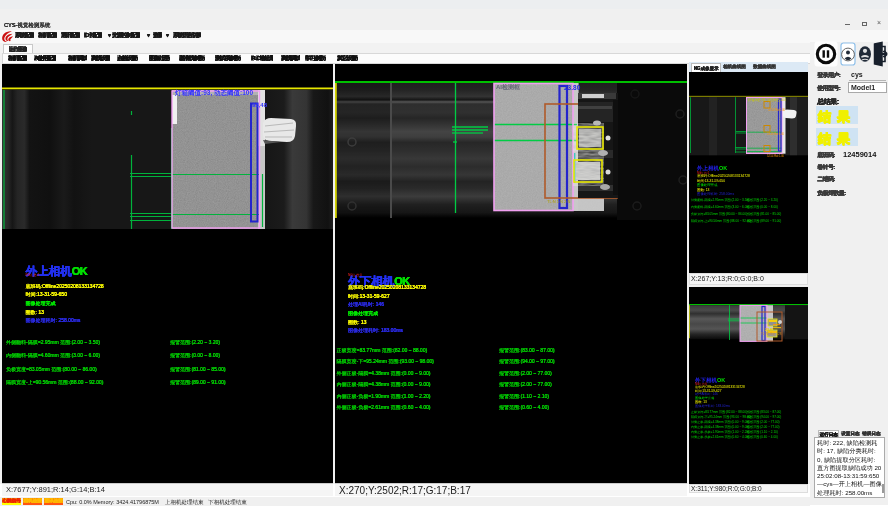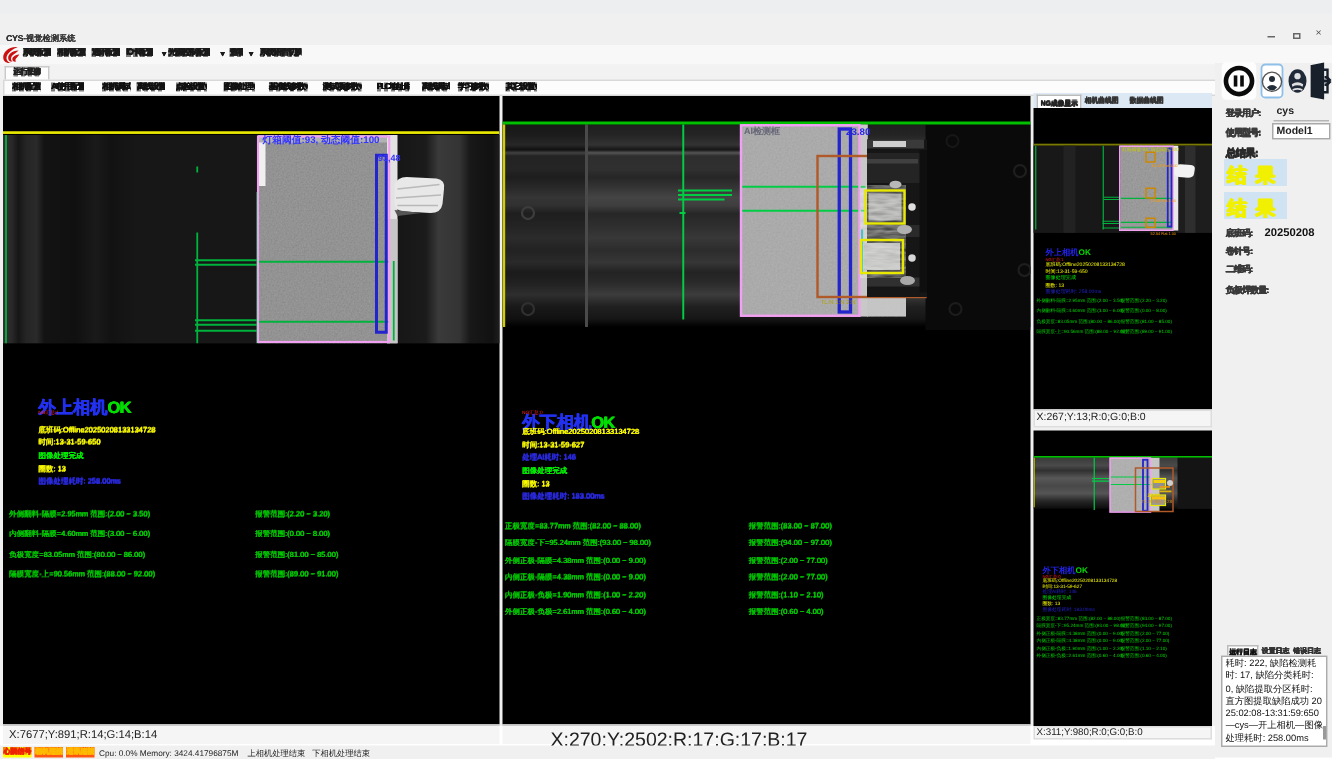--- a/index.html
+++ b/index.html
@@ -250,21 +250,21 @@
 <div class="g" style="left:336.5px;top:369.6px;">外侧正极-隔膜=4.38mm 范围:(0.00 ~ 9.00)</div>
 <div class="g" style="left:499px;top:369.6px;">报警范围:(2.00 ~ 77.00)</div>
 <div class="g" style="left:336.5px;top:381.2px;">内侧正极-隔膜=4.38mm 范围:(0.00 ~ 9.00)</div>
 <div class="g" style="left:499px;top:381.2px;">报警范围:(2.00 ~ 77.00)</div>
 <div class="g" style="left:336.5px;top:392.8px;">内侧正极-负极=1.90mm 范围:(1.00 ~ 2.20)</div>
 <div class="g" style="left:499px;top:392.8px;">报警范围:(1.10 ~ 2.10)</div>
 <div class="g" style="left:336.5px;top:404.4px;">外侧正极-负极=2.61mm 范围:(0.60 ~ 4.00)</div>
 <div class="g" style="left:499px;top:404.4px;">报警范围:(0.60 ~ 4.00)</div>
 
 <div class="abs" style="left:335px;top:483px;width:352px;height:13px;background:#f5f5f5;border-top:1px solid #ccc;"></div>
-<div class="abs" style="left:339px;top:485px;font-size:13px;color:#222;margin-left:28px;">X:270;Y:2502;R:17;G:17;B:17</div>
+<div class="abs" style="left:339px;top:485px;font-size:10px;color:#222;">X:270;Y:2502;R:17;G:17;B:17</div>
 
 <div class="abs" style="left:689px;top:62px;width:119px;height:10px;background:#dce9f5;"></div>
 <div class="abs cjk" style="left:691px;top:63px;width:30px;height:9px;background:#fff;border:1px solid #bbb;border-bottom:none;font-size:4.5px;color:#222;text-align:center;line-height:9px;">NG成像显示</div>
 <div class="abs cjk" style="left:723px;top:64px;font-size:4.5px;color:#333;">相机曲线图</div>
 <div class="abs cjk" style="left:753px;top:64px;font-size:4.5px;color:#333;">数据曲线图</div>
 <div class="abs" style="left:689px;top:72px;width:119px;height:201px;background:#000;"></div>
 <svg class="abs" style="left:689px;top:95px;" width="119" height="63" viewBox="0 0 119 63">
 <rect x="0" y="0.8" width="119" height="1.4" fill="#7a7a00"></rect>
 <rect x="0" y="2.2" width="119" height="58" fill="#141414"></rect>
 <rect x="0" y="2.2" width="58" height="58" fill="#181818"></rect>
@@ -402,21 +402,21 @@
 <div class="abs" style="left:849px;top:79.5px;width:37px;border-top:1px solid #b5b5b5;"></div>
 <div class="abs cjk" style="left:817px;top:84px;font-size:6px;letter-spacing:-0.6px;color:#3a3a3a;">使用型号:</div>
 <div class="abs" style="left:848px;top:82px;width:39px;height:11px;background:#fff;border:1px solid #a9a9a9;"></div>
 <div class="abs" style="left:851px;top:84px;font-size:7px;font-weight:bold;color:#222;">Model1</div>
 <div class="abs cjk" style="left:817px;top:96.5px;font-size:7px;letter-spacing:-0.5px;color:#2a2a2a;">总结果:</div>
 <div class="abs" style="left:816px;top:106px;width:42px;height:18px;background:#cfe3f3;"></div>
 <div class="abs cjk" style="left:818px;top:108px;font-size:13px;color:#f0f000;letter-spacing:6px;text-shadow:0.6px 0,0 0.6px,0.6px 0.6px,-0.5px 0,0 -0.5px;">结果</div>
 <div class="abs" style="left:816px;top:127.5px;width:42px;height:18px;background:#cfe3f3;"></div>
 <div class="abs cjk" style="left:818px;top:129.5px;font-size:13px;color:#f0f000;letter-spacing:6px;text-shadow:0.6px 0,0 0.6px,0.6px 0.6px,-0.5px 0,0 -0.5px;">结果</div>
 <div class="abs cjk" style="left:817px;top:150.5px;font-size:6px;letter-spacing:-0.6px;color:#3a3a3a;">底班码:</div>
-<div class="abs" style="left:843px;top:150px;font-size:7.5px;font-weight:bold;color:#111;">20250208</div>
+<div class="abs" style="left:843px;top:150px;font-size:7.5px;font-weight:bold;color:#111;">12459014</div>
 <div class="abs cjk" style="left:817px;top:163px;font-size:6px;letter-spacing:-0.6px;color:#3a3a3a;">卷针号:</div>
 <div class="abs cjk" style="left:817px;top:175px;font-size:6px;letter-spacing:-0.6px;color:#3a3a3a;">二维码:</div>
 <div class="abs cjk" style="left:817px;top:188.5px;font-size:6px;letter-spacing:-0.6px;color:#3a3a3a;">负极焊数量:</div>
 
 <div class="abs cjk" style="left:818px;top:430px;width:21px;height:7px;background:#fff;border:1px solid #bbb;border-bottom:none;font-size:4.6px;color:#111;text-align:center;line-height:7px;">运行日志</div>
 <div class="abs cjk" style="left:841px;top:431px;font-size:4.6px;color:#333;">设置日志</div>
 <div class="abs cjk" style="left:862px;top:431px;font-size:4.6px;color:#333;">错误日志</div>
 <div class="abs" style="left:814px;top:437px;width:71px;height:61px;background:#fff;border:1px solid #ababab;"></div>
 <div class="abs" style="left:817px;top:439px;width:65px;height:58px;overflow:hidden;font-size:6.2px;line-height:8.3px;color:#111;word-break:break-all;">耗时: 222, 缺陷检测耗时: 17, 缺陷分类耗时: 0, 缺陷提取分区耗时: 直方图提取缺陷成功 2025:02:08-13:31:59:650—cys—开上相机—图像处理耗时: 258.00ms</div>
 <div class="abs" style="left:882px;top:484px;width:1.5px;height:9px;background:#999;"></div>

